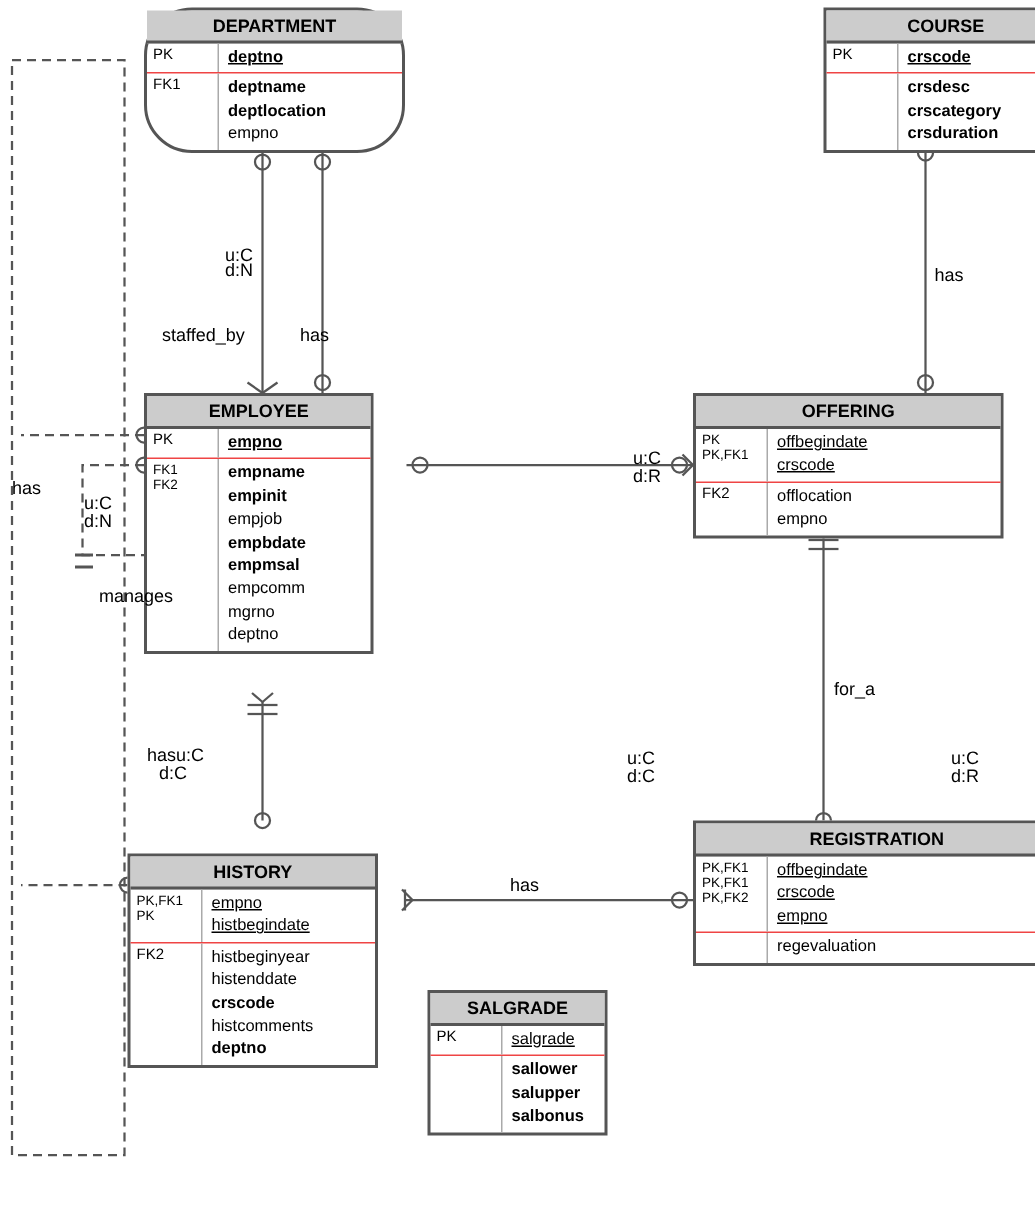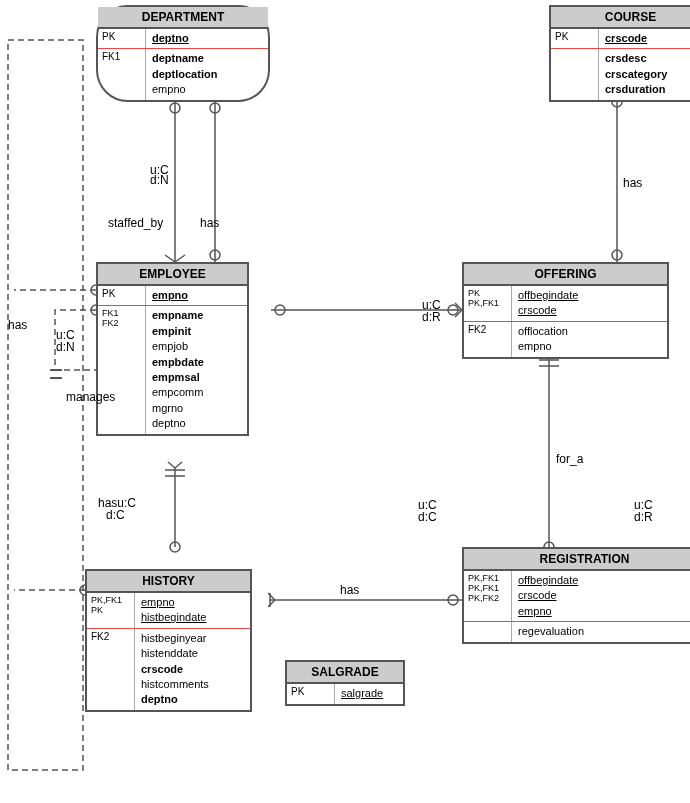--- a/index.html
+++ b/index.html
@@ -277,20 +277,28 @@
     </div>
   </div>
 
   <div class="entity" style="left:285px; top:660px; width:120px;">
     <div class="entity-header">SALGRADE</div>
     <div class="entity-body">
       <div class="entity-row">
         <div class="entity-key">PK</div>
         <div class="entity-fields">
           <span class="field-underline">salgrade</span>
+        </div>
+      </div>
+      <div class="entity-row">
+        <div class="entity-key"></div>
+        <div class="entity-fields">
+          <div class="field-bold">sallower</div>
+          <div class="field-bold">salupper</div>
+          <div class="field-bold">salbonus</div>
         </div>
       </div>
     </div>
   </div>
 
   <div class="label-text" style="left:108px; top:216px;">staffed_by</div>
   <div class="label-text" style="left:200px; top:216px;">has</div>
   <div class="label-text" style="left:623px; top:176px;">has</div>
   <div class="label-text" style="left:22px; top:390px;padding-left:44px;">manages</div>
   <div class="label-text" style="left:8px; top:318px;">has</div>

